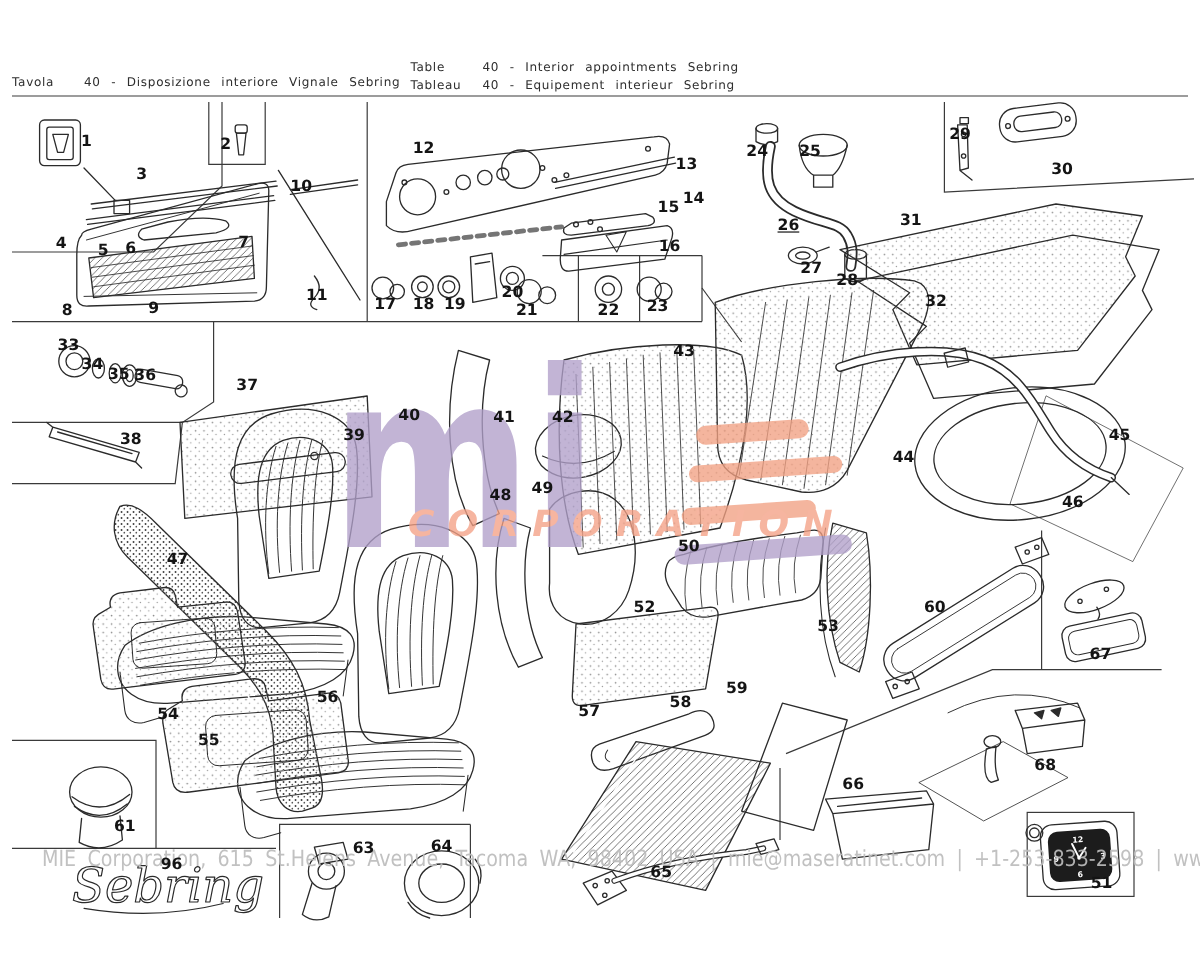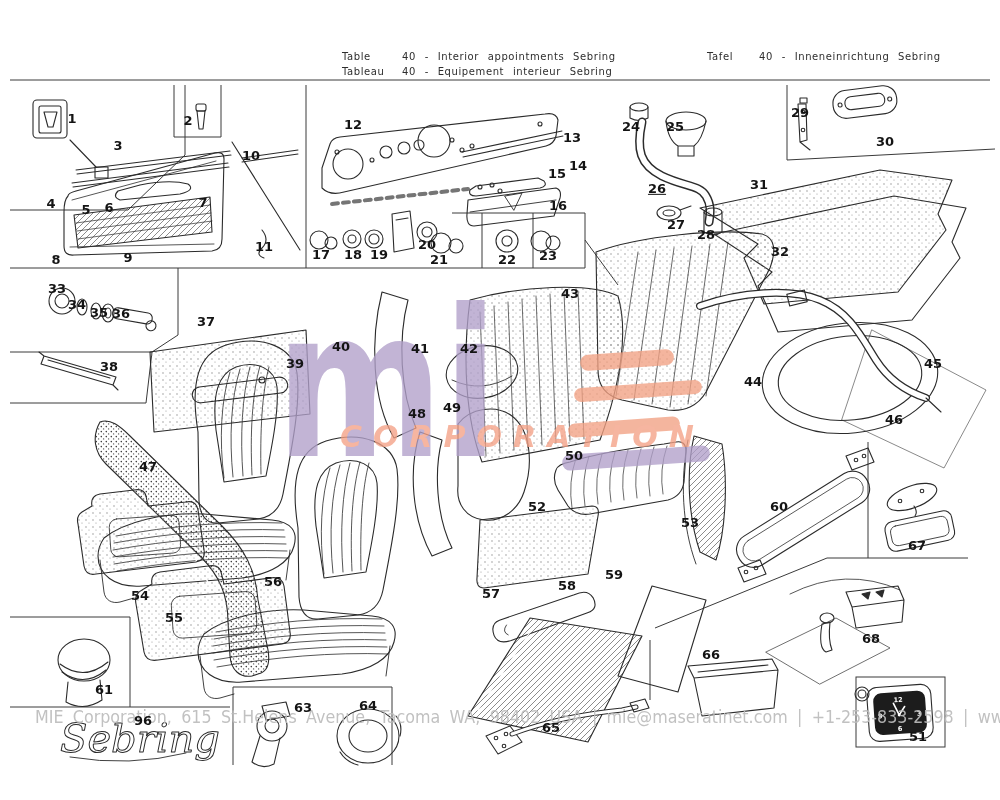--- a/index.html
+++ b/index.html
@@ -363,26 +363,28 @@
     <text x="276" y="456" font-family="DejaVu Sans, sans-serif" font-weight="bold" font-size="205" textLength="222" lengthAdjust="spacingAndGlyphs" fill="#b1a0ca">mi</text>
     <g>
       <rect x="580" y="352" width="94" height="16" rx="8" fill="#f2a183" transform="rotate(-4 627 360)"></rect>
       <rect x="574" y="384" width="128" height="14" rx="7" fill="#f2a183" transform="rotate(-4 638 391)"></rect>
       <rect x="568" y="420" width="112" height="14" rx="7" fill="#f2a183" transform="rotate(-4 624 427)"></rect>
       <rect x="562" y="450" width="148" height="16" rx="8" fill="#b1a0ca" transform="rotate(-4 636 458)"></rect>
     </g>
     <text x="340" y="447" font-family="DejaVu Sans, sans-serif" font-weight="bold" font-style="italic" font-size="30" letter-spacing="11" fill="#f4a186">CORPORATION</text>
   </svg>
 
+  <div class="hdr" style="left:10px;top:64px;">
+    <span class="lbl lbl-w60">Tavola</span><span>40 - Disposizione interiore Vignale Sebring</span>
+  </div>
   <div class="hdr" style="left:342px;top:51px;">
     <div class="hdr-line"><span class="lbl lbl-w60">Table</span><span>40 - Interior appointments Sebring</span></div>
     <div class="hdr-line"><span class="lbl lbl-w60">Tableau</span><span>40 - Equipement interieur Sebring</span></div>
   </div>
   <div class="hdr" style="left:707px;top:51px;">
-    <div class="hdr-line"><span class="lbl lbl-w52">Tafel</span><span>40 - Inneneinrichtung Sebring</span></div>
   </div>
 
   <div id="footer-wm">MIE Corporation, 615 St.Helens Avenue, Tacoma WA, 98402 USA | mie@maseratinet.com | +1-253-833-2598 | www.maseratinet.com</div>
 
   <div style="position:absolute;left:0;top:0;width:1000px;height:800px;pointer-events:none;">
       <div class="part-num" style="left: 72px; top: 119px;">1</div>
       <div class="part-num" style="left: 188px; top: 121px;">2</div>
       <div class="part-num" style="left: 118px; top: 146px;">3</div>
       <div class="part-num" style="left: 51px; top: 204px;">4</div>
       <div class="part-num" style="left: 86px; top: 210px;">5</div>

